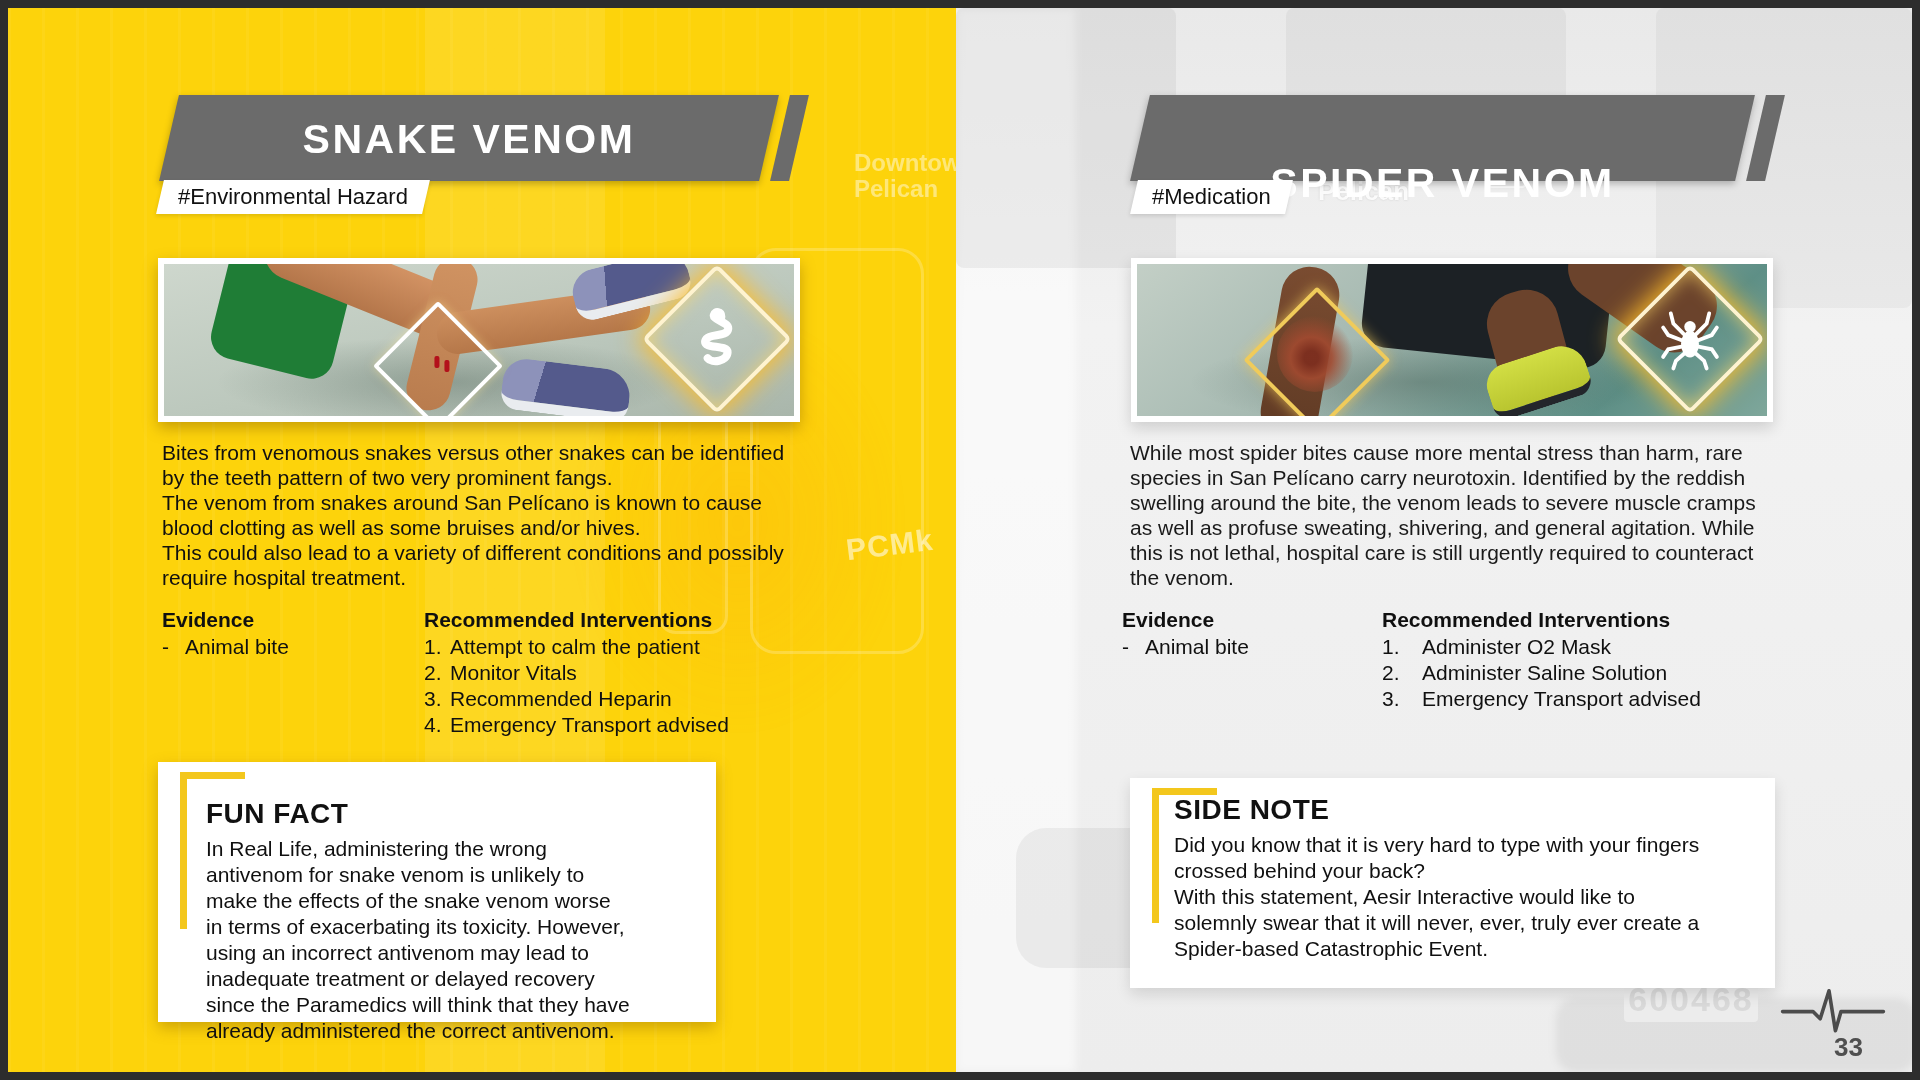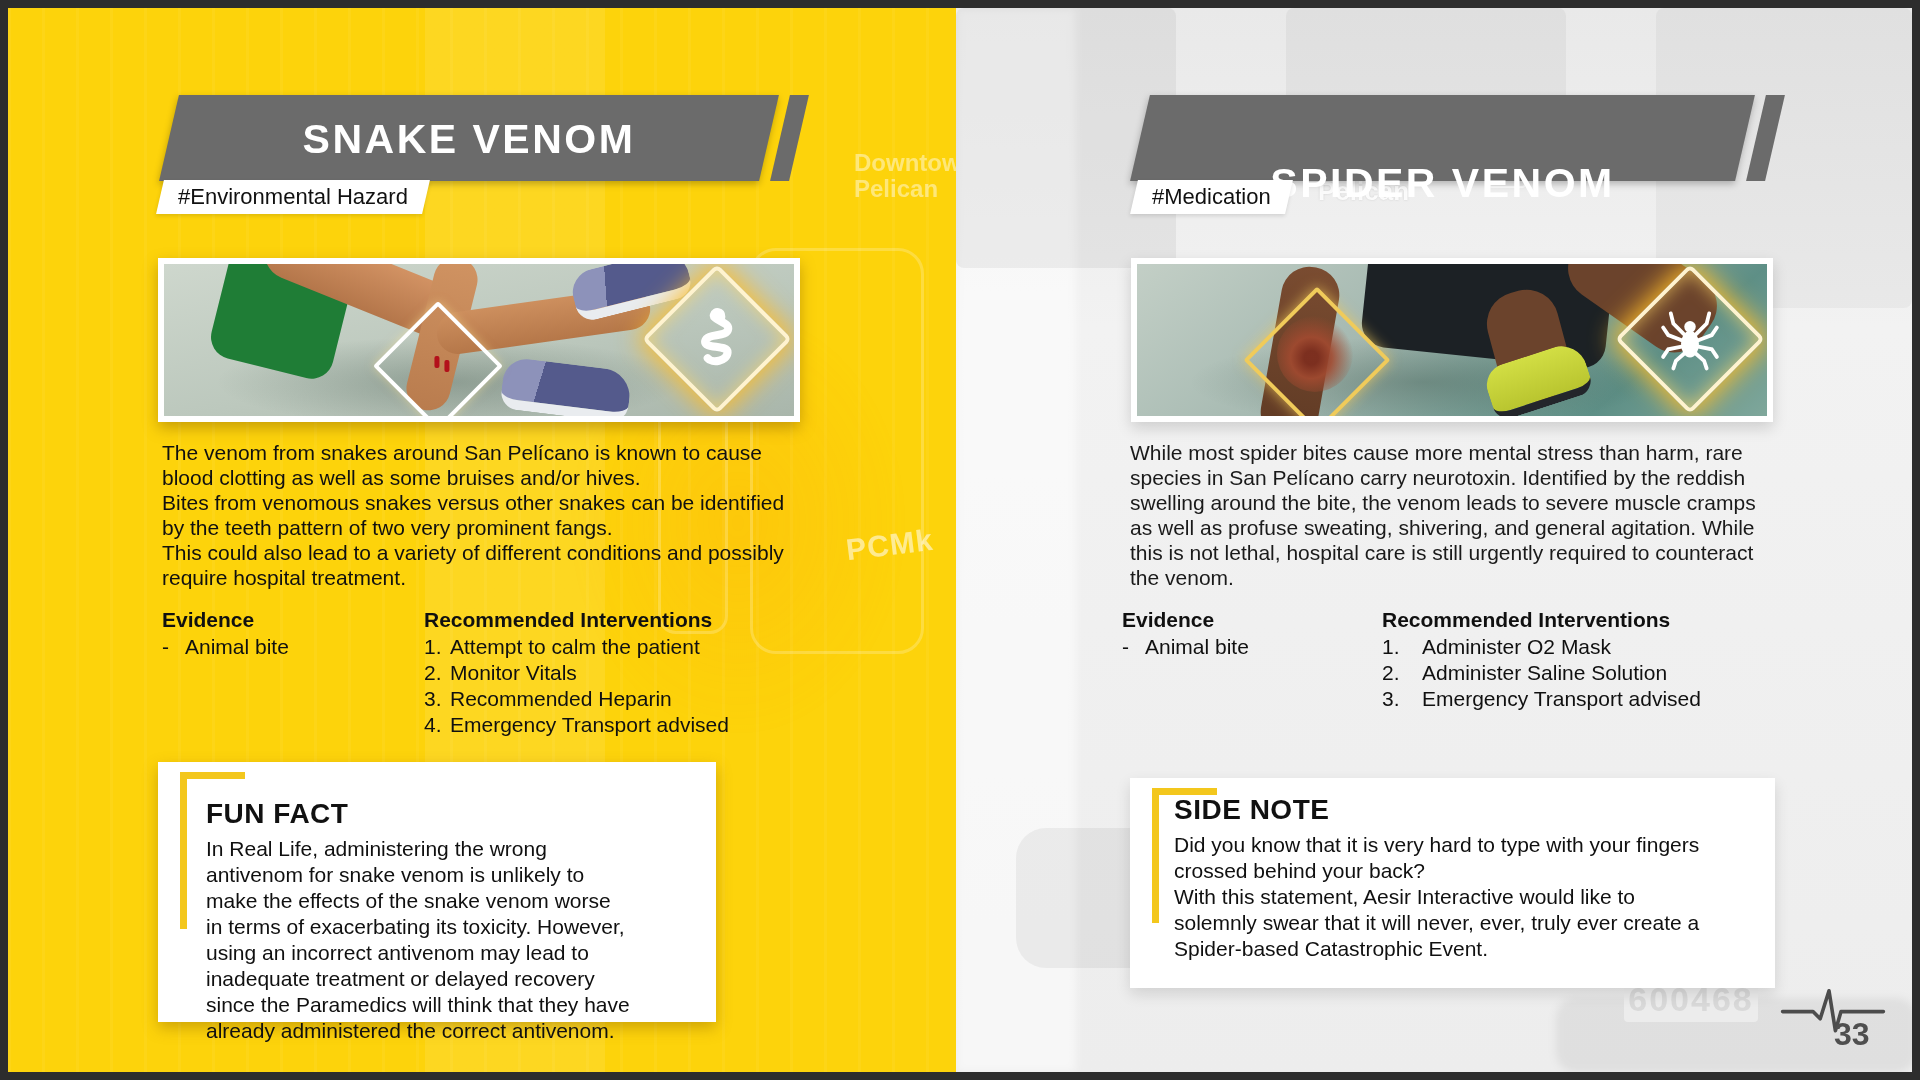--- a/index.html
+++ b/index.html
@@ -136,21 +136,21 @@
   .note-head{font-size:28px;font-weight:bold;color:#111;letter-spacing:.5px;}
   .page-left .note-head{padding:36px 0 6px 48px;}
   .page-right .note-head{padding:16px 0 6px 44px;}
   .note-body{font-size:21px;line-height:26px;color:#101010;}
   .page-left .note-body{padding:0 84px 0 48px;}
   .page-right .note-body{padding:0 60px 0 44px;}
 
   
   .footer{position:absolute;left:822px;top:972px;width:120px;height:70px;}
   .footer svg{position:absolute;left:0;top:6px;}
-  .page-num{position:absolute;left:56px;top:36px;font-size:32px;font-weight:bold;color:#4f4f4f;}
+  .page-num{position:absolute;left:56px;top:52px;font-size:26px;font-weight:bold;color:#4f4f4f;}
 </style>
 </head>
 <body>
 
 <div class="page page-left">
   <div class="yellow-stripes"></div>
   <div class="amb-blob"></div>
   <div class="door-rect a"></div>
   <div class="door-rect b"></div>
   <div class="sign sign-left">
@@ -182,22 +182,22 @@
       <div class="glow-diamond">
         <svg width="62" height="62" viewBox="0 0 100 100">
           <path d="M57 14 C 57 6,47 4,45 11 C 42 19,70 23,68 34 C 66 48,34 40,31 53 C 28 67,68 58,67 72 C 66 86,42 90,35 81" fill="none" stroke="#ffffff" stroke-width="13" stroke-linecap="round"></path>
           <circle cx="53" cy="12" r="7" fill="#ffffff"></circle>
         </svg>
       </div>
     </div>
   </div>
 
   <div class="para">
+    <div>Bites from venomous snakes versus other snakes can be identified by the teeth pattern of two very prominent fangs.</div>
     <div>The venom from snakes around San Pelícano is known to cause blood clotting as well as some bruises and/or hives.</div>
-    <div>Bites from venomous snakes versus other snakes can be identified by the teeth pattern of two very prominent fangs.</div>
     <div>This could also lead to a variety of different conditions and possibly require hospital treatment.</div>
   </div>
 
   <div class="cols cols-evidence">
     <div class="col-head">Evidence</div>
     <ul class="dash-list">
       <li>Animal bite</li>
     </ul>
   </div>
 

